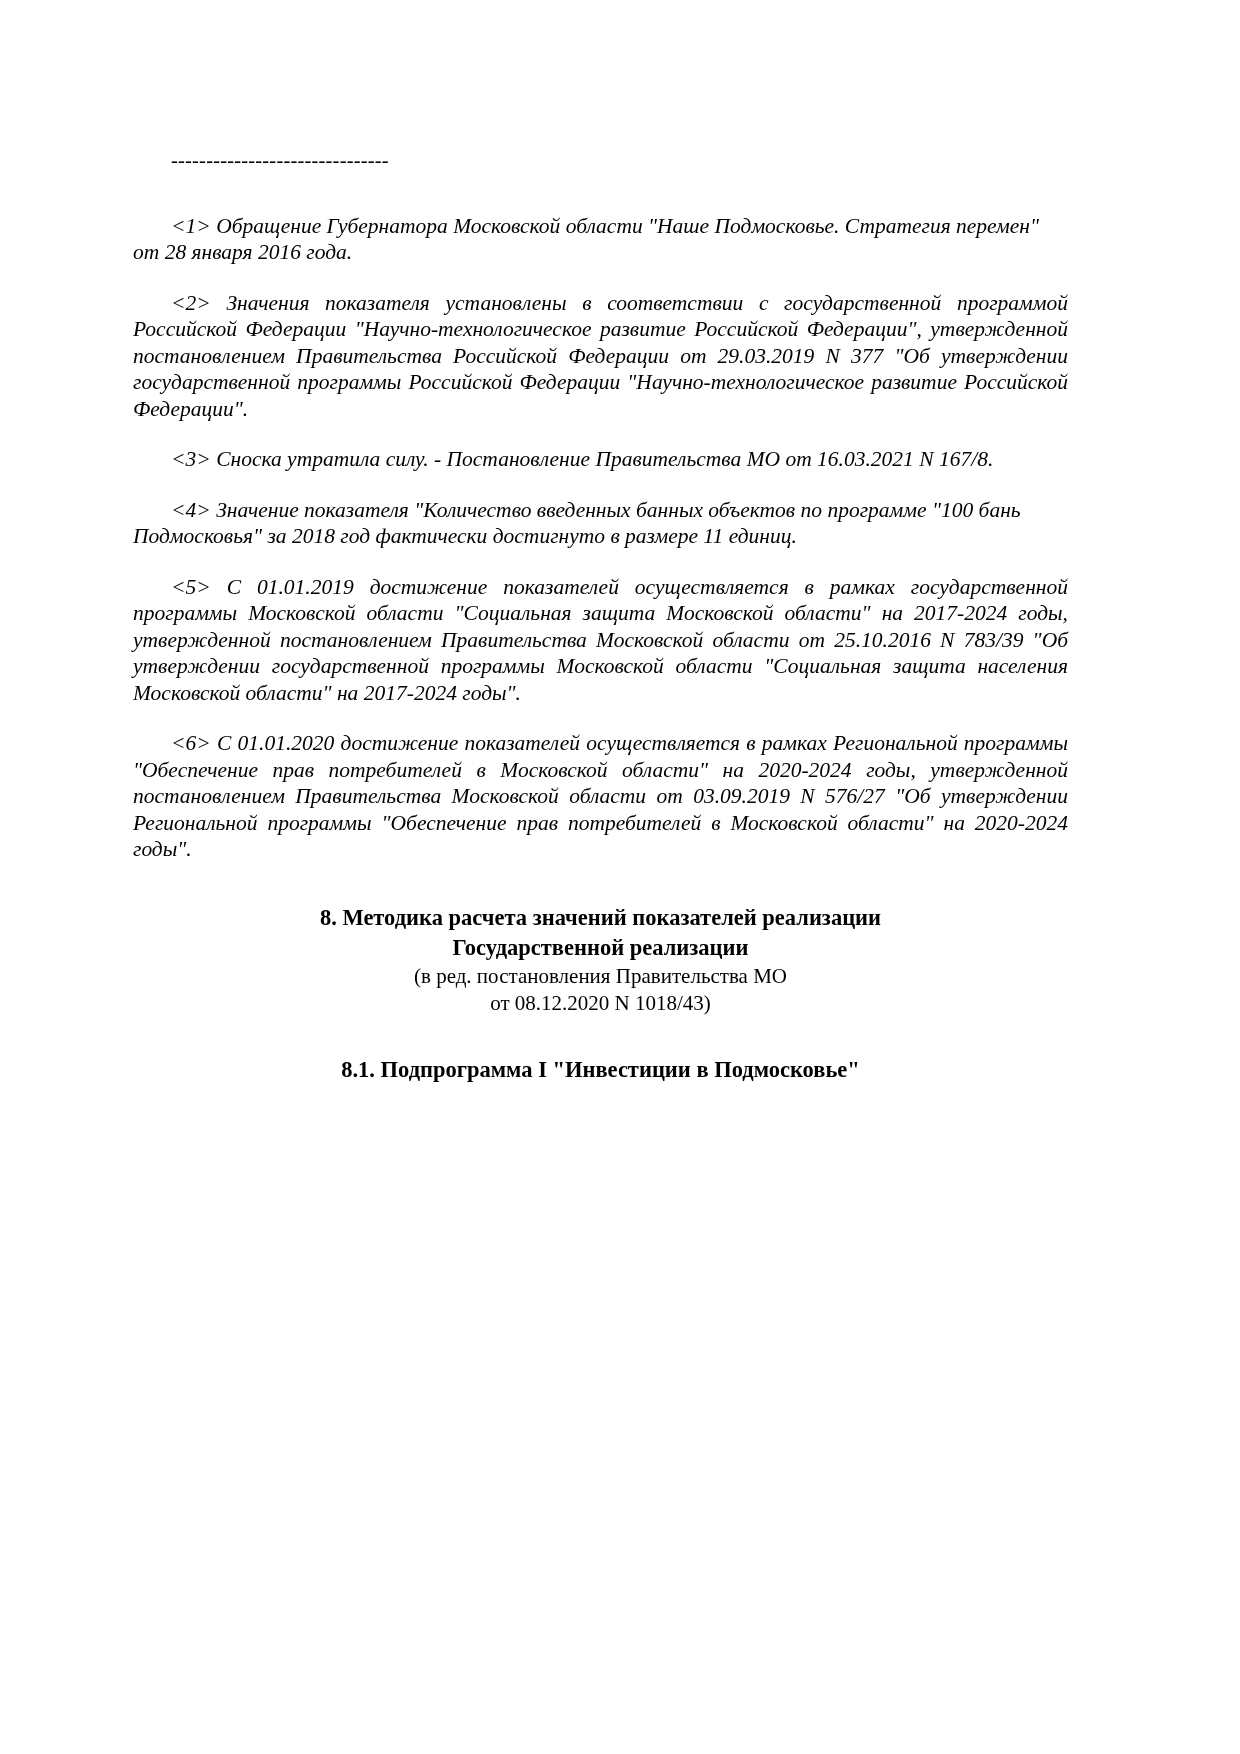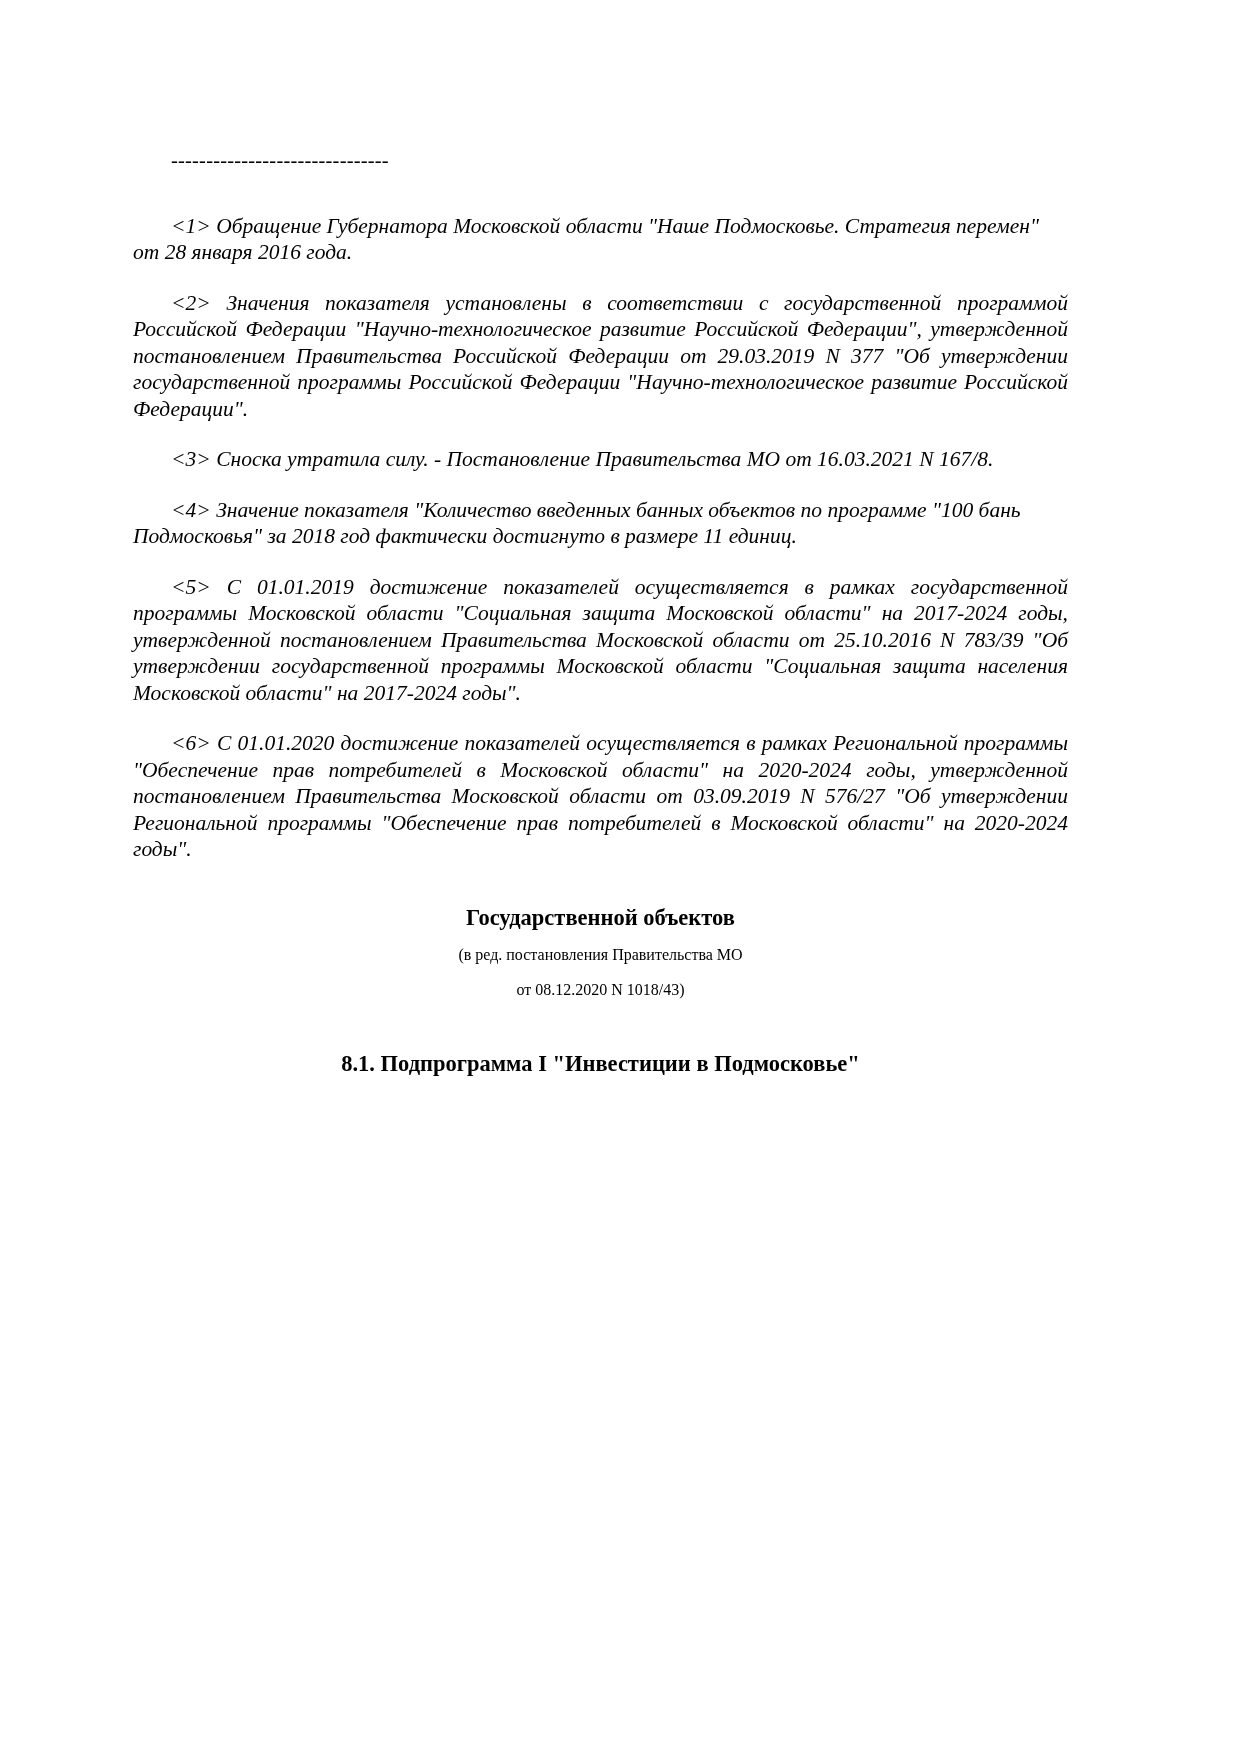--- a/index.html
+++ b/index.html
@@ -59,25 +59,25 @@
     text-align: center;
   }
   .h-main {
     font-size: 22.5px;
     font-weight: bold;
     line-height: 30px;
     text-align: center;
     margin: 0;
   }
   .h-sub-note {
-    font-size: 16px;
+    font-size: 21px;
     font-weight: normal;
     line-height: 27px;
     text-align: center;
-    margin: 8px;
+    margin: 0;
   }
   .h-section {
     font-size: 22.5px;
     font-weight: bold;
     line-height: 30px;
     text-align: center;
     margin: 0;
     padding-top: 38px;
   }
 </style>
@@ -107,21 +107,22 @@
 
     <div class="gap-para"></div>
 
     <p class="para">&lt;5&gt; С 01.01.2019 достижение показателей осуществляется в рамках государственной программы Московской области "Социальная защита Московской области" на 2017-2024 годы, утвержденной постановлением Правительства Московской области от 25.10.2016 N 783/39 "Об утверждении государственной программы Московской области "Социальная защита населения Московской области" на 2017-2024 годы".</p>
 
     <div class="gap-para"></div>
 
     <p class="para">&lt;6&gt; С 01.01.2020 достижение показателей осуществляется в рамках Региональной программы "Обеспечение прав потребителей в Московской области" на 2020-2024 годы, утвержденной постановлением Правительства Московской области от 03.09.2019 N 576/27 "Об утверждении Региональной программы "Обеспечение прав потребителей в Московской области" на 2020-2024 годы".</p>
 
     <div class="heading-block">
-      <div class="h-main">Государственной объектов</div>
+      <div class="h-main">8. Методика расчета значений показателей реализации</div>
+      <div class="h-main">Государственной реализации</div>
       <div class="h-sub-note">(в ред. постановления Правительства МО</div>
       <div class="h-sub-note">от 08.12.2020 N 1018/43)</div>
     </div>
 
     <div class="h-section">8.1. Подпрограмма I "Инвестиции в Подмосковье"</div>
 
   </div>
 </div>
 
 </body></html>

